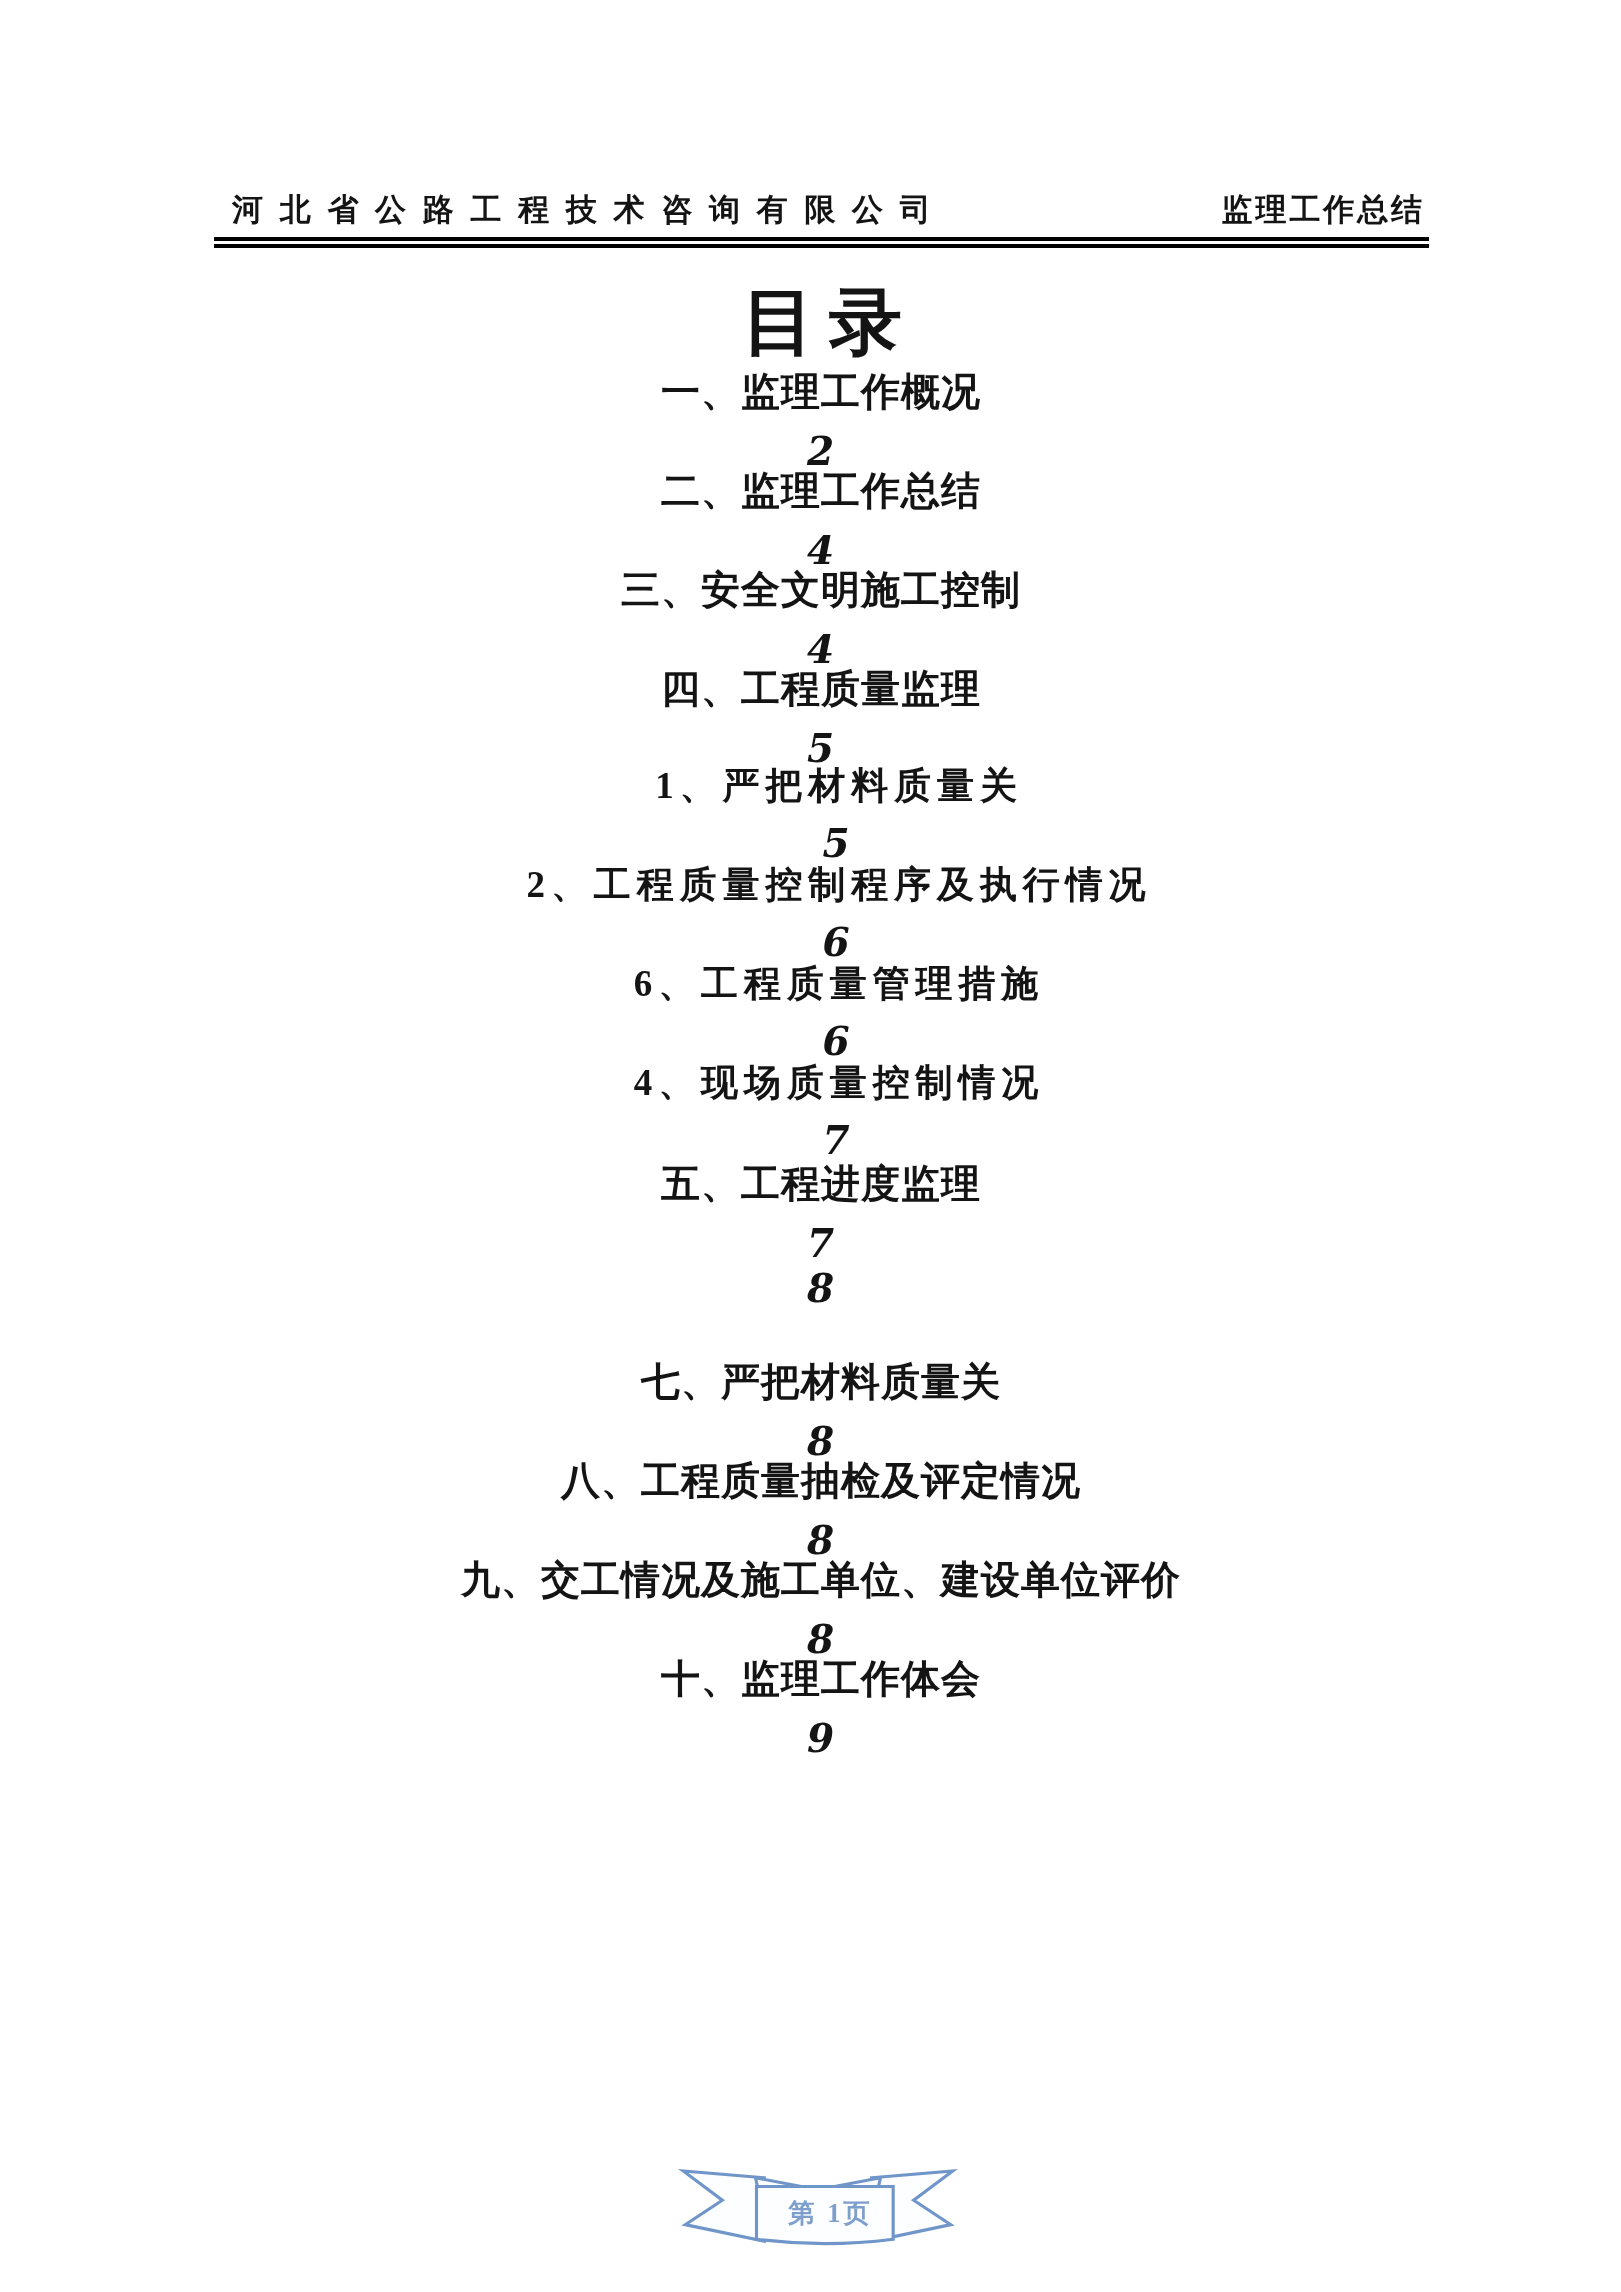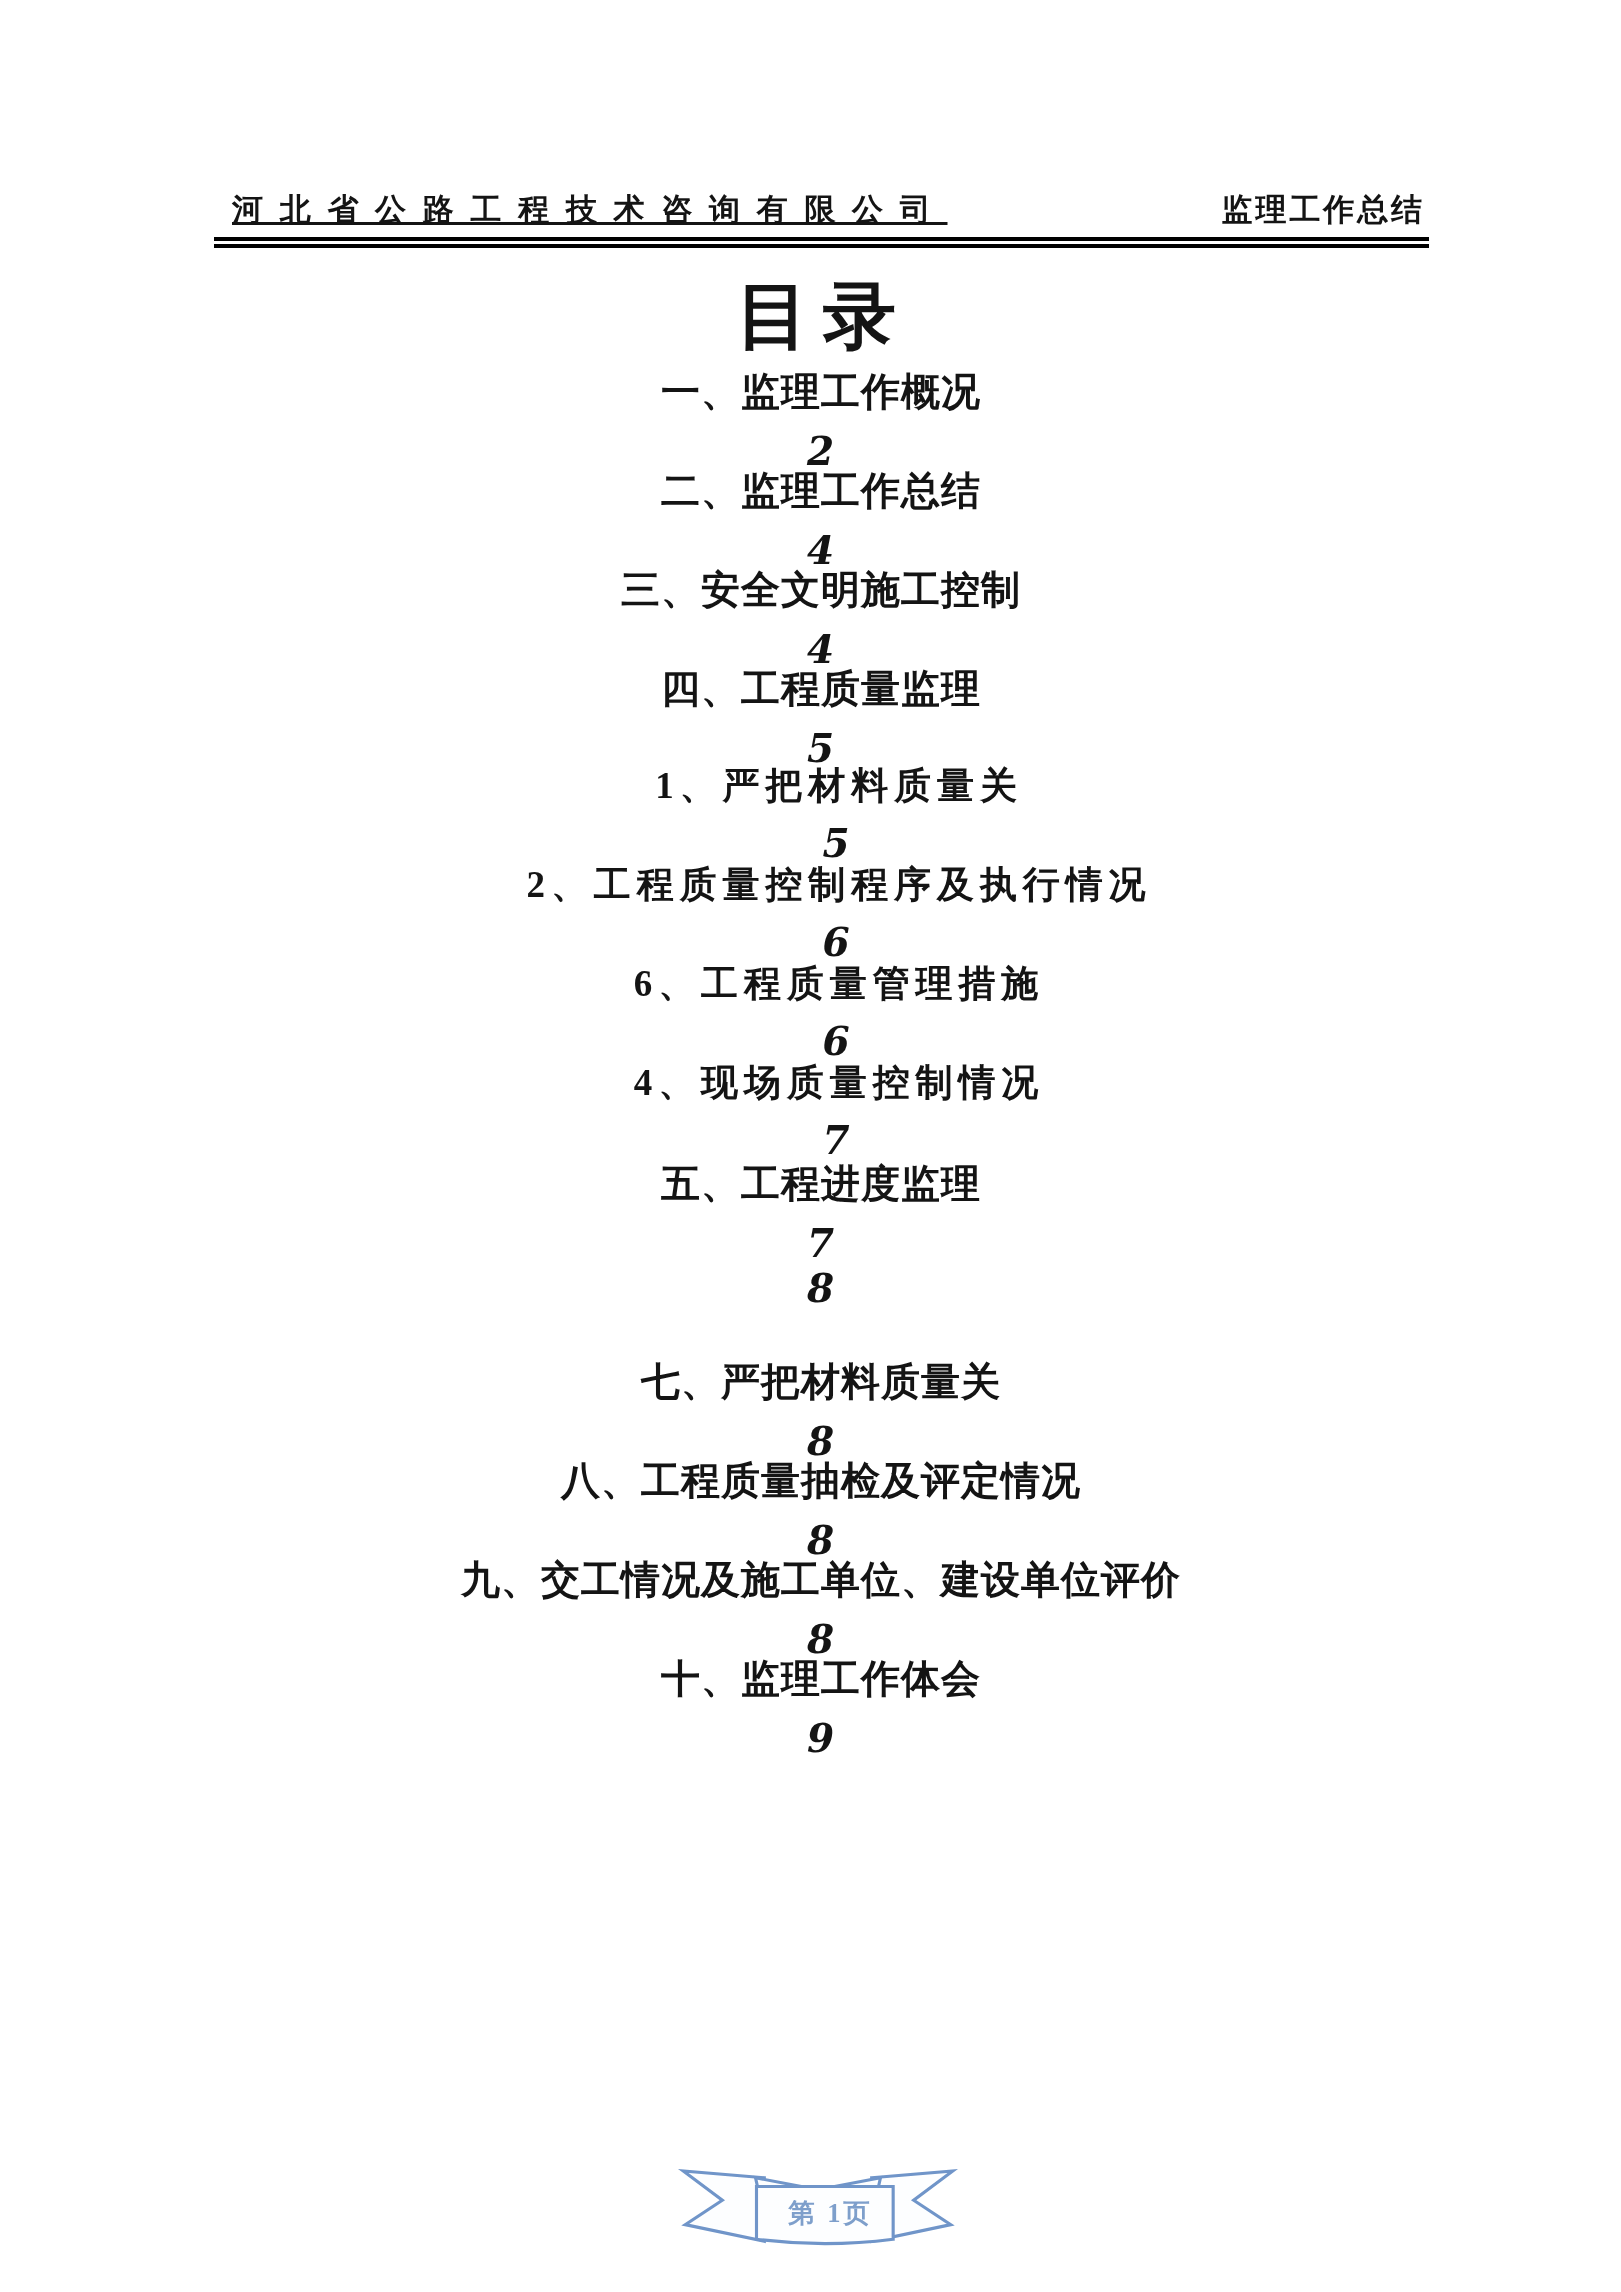--- a/index.html
+++ b/index.html
@@ -15,29 +15,29 @@
     --ink:#141414;
     --ribbon-color:#7095c9;
     --ribbon-text:#7e9fcb;
   }
   
   .hdr{
     position:absolute;top:192px;left:232px;right:196px;
     display:flex;justify-content:space-between;align-items:flex-end;
     font-size:31px;font-weight:600;line-height:35px;white-space:nowrap;
   }
-  .hdr-left{letter-spacing:16.7px;text-decoration:underline;}
+  .hdr-left{letter-spacing:16.7px;}
   .hdr-right{letter-spacing:2.9px;}
   .rule{position:absolute;left:214px;top:237px;width:1215px;}
   .rule .r{background:#000;height:3.9px;}
   .rule .gap{height:2.9px;}
   
   .title{
     position:absolute;top:276px;left:211px;width:1220px;
-    margin:2px;text-align:center;
+    margin:8px;text-align:center;
     font-size:73px;font-weight:bold;letter-spacing:13.7px;line-height:78px;
   }
   
   .toc{position:absolute;top:365px;left:211px;width:1220px;}
   .row{
     display:flex;align-items:center;
     height:45px;margin-bottom:54px;
     font-size:39px;font-weight:600;letter-spacing:1px;
     white-space:nowrap;
     flex-direction:column;

